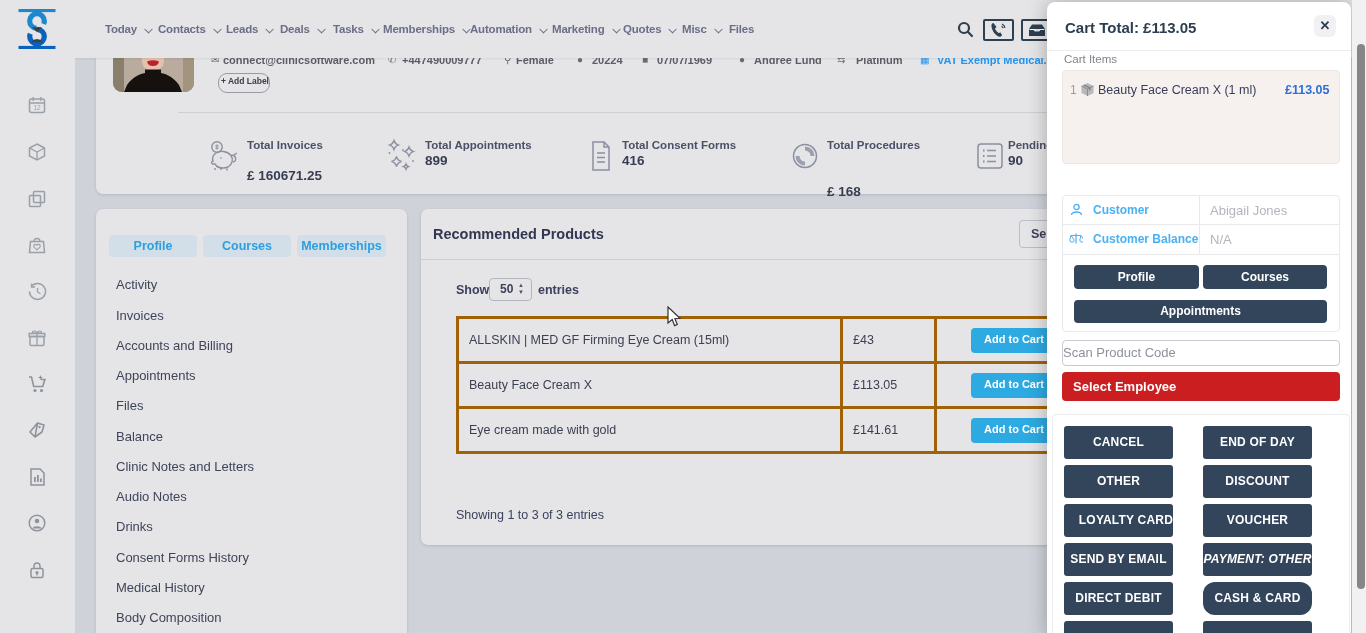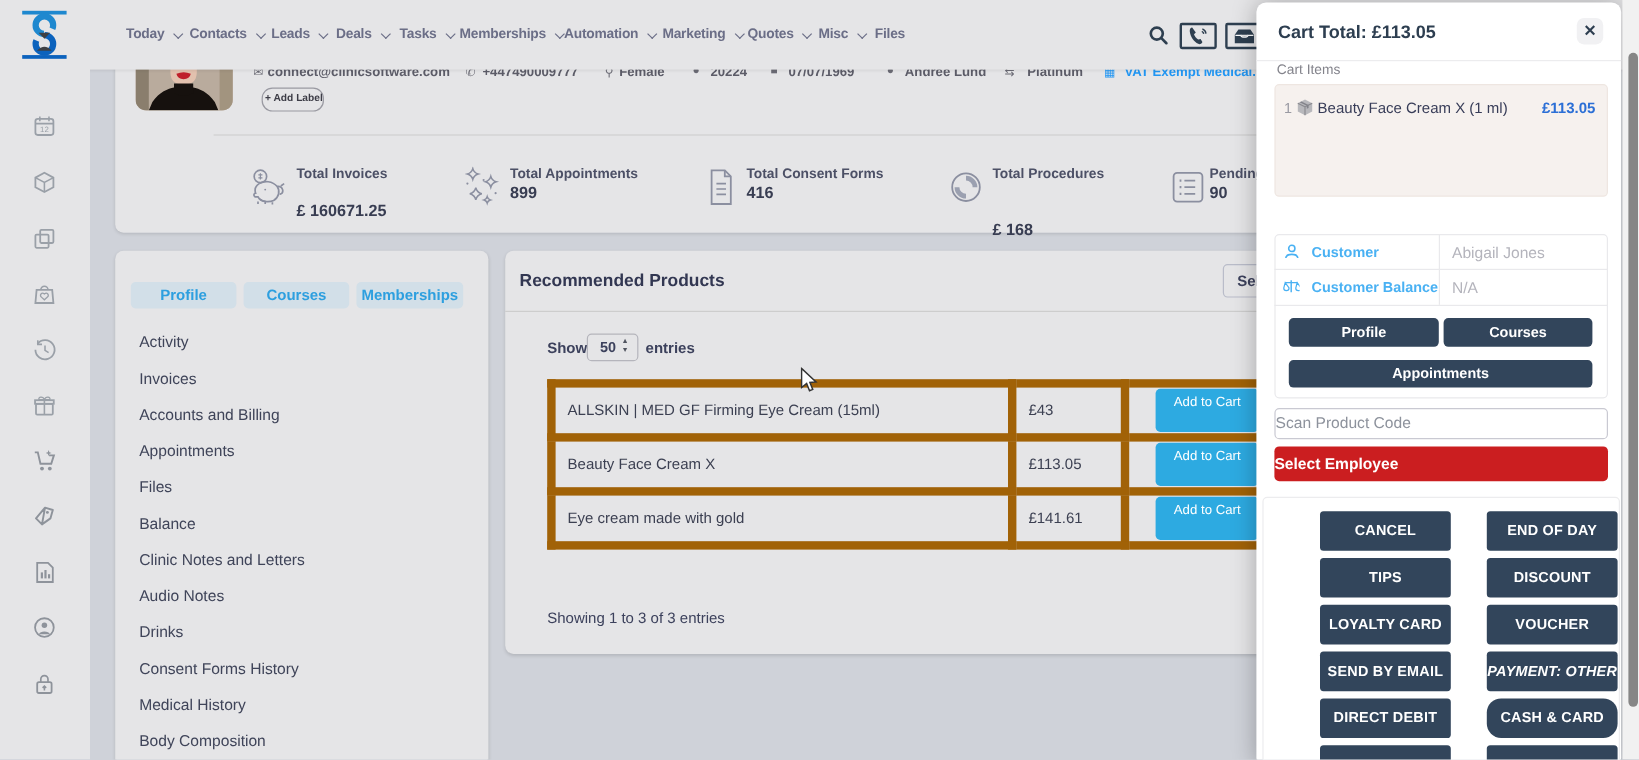--- a/index.html
+++ b/index.html
@@ -39,40 +39,40 @@
 
 
 #rptitle { left:433px; top:226px; font-size:14.5px; font-weight:600; color:#323752; }
 #selbtn { left:1019px; top:220px; width:90px; height:28px; border:1px solid #b9bcc9; border-radius:4px; font-size:12.5px; color:#3c415c; line-height:26px; padding-left:11px; font-weight:600; }
 #mdivider { left:421px; top:259px; width:925px; height:1px; background:#cdcdcd; }
 #showrow { left:456px; top:283px; font-size:12.5px; color:#3c415c; font-weight:600; }
 #showsel { left:489px; top:278px; width:43px; height:23px; border:1px solid #b5b5bc; border-radius:4px; font-size:12px; color:#3c415c; line-height:21px; text-align:left; padding-left:10px; font-weight:600; background:#e5e5e7;}
 #entries { left:538px; top:283px; font-size:12.5px; color:#3c415c; font-weight:600; }
 table.dt { position:absolute; left:456px; top:316px; width:869px; border-collapse:collapse; table-layout:fixed; }
 table.dt th { border:1px solid #c3c3c8; border-bottom:1px solid #aeaeb4; height:37px; text-align:left; padding-left:10px; font-size:13px; color:#34384e; font-weight:600; }
-table.dt td { border:7px solid #a16207; height:45px; text-align:left; padding-left:10px; font-size:12.5px; color:#3c4052; font-weight:400; }
+table.dt td { border:3px solid #a16207; height:45px; text-align:left; padding-left:10px; font-size:12.5px; color:#3c4052; font-weight:400; }
 .sort { float:right; margin-right:4px; font-size:9px; color:#8b8b95; letter-spacing:-2px; }
-.atc { display:inline-block; margin-left:12px; width:86px; height:36px; background:#2daae1; border-radius:4px; color:#fff; font-size:11px; font-weight:400; text-align:center; line-height:22px; }
+.atc { display:inline-block; margin-left:24px; width:86px; height:25px; background:#2daae1; border-radius:4px; color:#fff; font-size:11px; font-weight:700; text-align:center; line-height:22px; }
 #showing { left:456px; top:508px; font-size:12.5px; color:#3c415c; font-weight:500; }
 
 
 .cp { position:absolute; z-index:101; }
 #ctotal { left:1065px; top:19px; font-size:15px; font-weight:600; color:#2d3e50; }
 #cclose { left:1314px; top:15px; width:22px; height:22px; background:#f1f1f3; border-radius:6px; text-align:center; line-height:22px; font-size:13px; font-weight:700; color:#2d3e50; }
 #cdiv1 { left:1047px; top:50px; width:304px; height:1px; background:#ececee; }
 #citemslbl { left:1064px; top:53px; font-size:11.5px; color:#83838b; font-weight:500; }
 #citembox { left:1062px; top:70px; width:278px; height:94px; background:#f6f1ee; border:1px solid #eee6e1; border-radius:4px; }
 #custbox { left:1062px; top:195px; width:278px; height:137px; border:1px solid #e9e9ec; border-radius:4px; background:#fff; }
 .ctxt { position:absolute; z-index:101; font-size:12px; font-weight:600; color:#49b1f3; }
 .cval { position:absolute; z-index:101; font-size:13px; color:#b4b4bc; font-weight:500; }
 .navybtn { position:absolute; z-index:101; background:#32455b; border-radius:4px; color:#fff; font-weight:700; text-align:center; }
 #scan { left:1062px; top:340px; width:278px; height:26px; border:1px solid #c9c9d2; border-radius:4px; background:#fff; font-size:13px; color:#8d929c; line-height:24px; padding-left:0; }
-#selemp { left:1062px; top:372px; width:278px; height:29px; background:#cb1e20; border-radius:4px; color:#fff; font-size:13px; font-weight:700; line-height:29px; }
+#selemp { left:1062px; top:372px; width:278px; height:29px; background:#cb1e20; border-radius:4px; color:#fff; font-size:13px; font-weight:700; line-height:29px; padding-left:11px; }
 #paybox { left:1052px; top:414px; width:298px; height:225px; border:1px solid #ececee; border-radius:4px; background:#fff; }
-.pbtn { position:absolute; z-index:101; width:109px; height:33px; background:#32455b; border-radius:3px; color:#fff; font-size:12px; font-weight:700; text-align:center; line-height:33px; letter-spacing:.2px;margin-left:36px; }
+.pbtn { position:absolute; z-index:101; width:109px; height:33px; background:#32455b; border-radius:3px; color:#fff; font-size:12px; font-weight:700; text-align:center; line-height:33px; letter-spacing:.2px; }
 
 #cursor { left:667px; top:306px; z-index:120; }
 .sic { z-index:65; }
 </style>
 </head>
 <body>
 
 
 <div id="headcard" class="card"></div>
 <div id="leftcard" class="card"></div>
@@ -334,23 +334,23 @@
 <div class="ctxt" style="left:1093px; top:232px;">Customer Balance</div>
 <div class="cval" style="left:1210px; top:232px;">N/A</div>
 <div class="navybtn" style="left:1074px; top:265px; width:125px; height:24px; font-size:12px; line-height:24px;">Profile</div>
 <div class="navybtn" style="left:1203px; top:265px; width:124px; height:24px; font-size:12px; line-height:24px;">Courses</div>
 <div class="navybtn" style="left:1074px; top:300px; width:253px; height:23px; font-size:12px; line-height:23px;">Appointments</div>
 <div id="scan" class="cp">Scan Product Code</div>
 <div id="selemp" class="cp">Select Employee</div>
 <div id="paybox" class="cp"></div>
 <div class="pbtn" style="left:1064px; top:426px;">CANCEL</div>
 <div class="pbtn" style="left:1203px; top:426px;">END OF DAY</div>
-<div class="pbtn" style="left:1064px; top:465px;">TIPS</div>
+<div class="pbtn" style="left:1064px; top:465px;">OTHER</div>
 <div class="pbtn" style="left:1203px; top:465px;">DISCOUNT</div>
-<div class="pbtn" style="left:1064px; top:504px;">LOYALTY CARD</div>
+<div class="pbtn" style="left:1064px; top:504px;text-align:right;">LOYALTY CARD</div>
 <div class="pbtn" style="left:1203px; top:504px;">VOUCHER</div>
 <div class="pbtn" style="left:1064px; top:543px;">SEND BY EMAIL</div>
 <div class="pbtn" style="left:1203px; top:543px;font-style:italic;">PAYMENT: OTHER</div>
 <div class="pbtn" style="left:1064px; top:582px;">DIRECT DEBIT</div>
 <div class="pbtn" style="left:1203px; top:582px;border-radius:12px;">CASH &amp; CARD</div>
 <div class="pbtn" style="left:1064px; top:621px;"></div>
 <div class="pbtn" style="left:1203px; top:621px;"></div>
 
 
 <div id="sbtrack" class="abs"></div>

